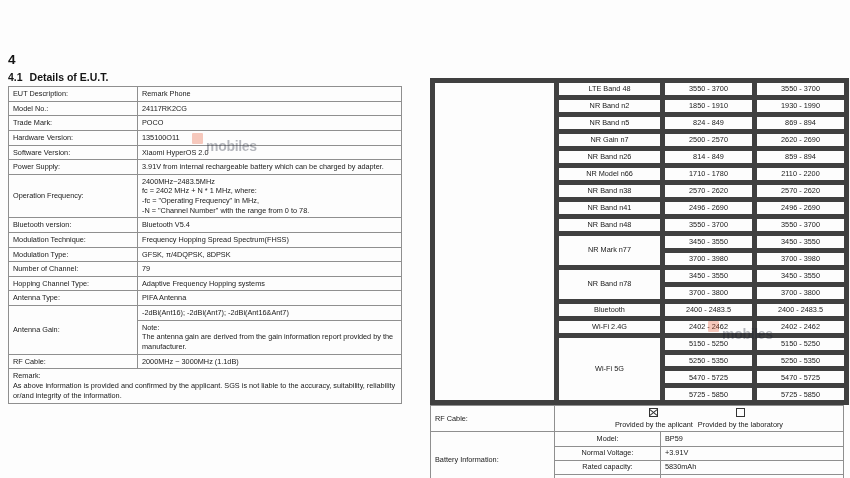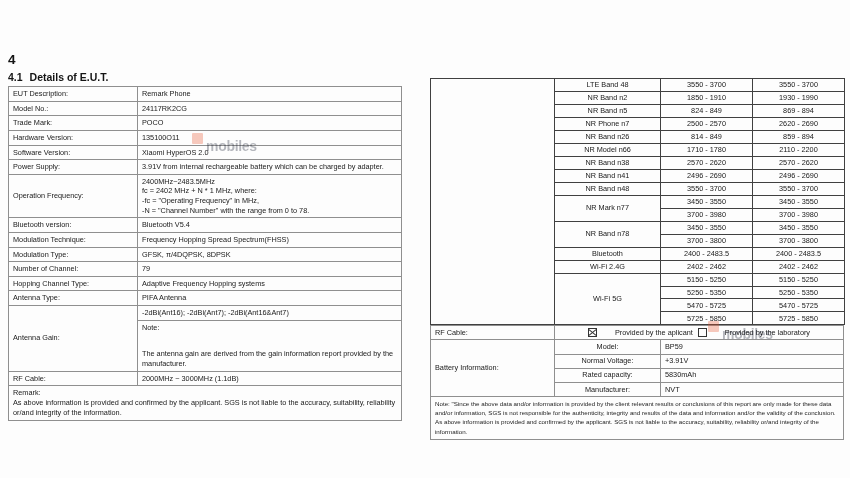--- a/index.html
+++ b/index.html
@@ -81,21 +81,21 @@
   }
   table.bands {
     border-collapse: collapse;
     table-layout: fixed;
     width: 100%;
     font-size: 7.3px;
     line-height: 1.3;
     color: #202020;
   }
   table.bands td {
-    border: 1px solid #404040;
+    border: 5px solid #404040;
     padding: 1.2px 3px;
     text-align: center;
     vertical-align: middle;
     height: 9.6px;
   }
   .col-pad  { width: 124px; }
   .col-name { width: 106px; }
   .col-tx   { width: 92px; }
   .col-rx   { width: 92px; }
 
@@ -125,21 +125,21 @@
   .fb-sub { width: 106px; text-align: center; }
   .fb-val { }
 
   .cb-line {
     display: flex;
     align-items: center;
     justify-content: center;
     gap: 5px;
     font-size: 7.3px;
   }
-  .cb-item { display: inline-flex; align-items: center; gap: 18px; }
+  .cb-item { display: inline-flex; align-items: center; gap: 3px; flex-direction: column; }
   .cbox {
     display: inline-block;
     width: 7px;
     height: 7px;
     border: 1px solid #333;
     position: relative;
     flex: none;
   }
   .cbox.checked::before,
   .cbox.checked::after {
@@ -271,21 +271,21 @@
             <td class="lbl mid">Antenna Type:</td>
             <td class="val top multiline">PIFA Antenna</td>
           </tr>
           <tr>
             <td class="lbl mid" rowspan="2">Antenna Gain:</td>
             <td class="val top">-2dBi(Ant16); -2dBi(Ant7); -2dBi(Ant16&amp;Ant7)</td>
           </tr>
           <tr>
             <td class="val top">
               <div>Note:</div>
-              <div style="margin-top: 17px;">The antenna gain are derived from the gain information report provided by the manufacturer.</div>
+              <div style="margin-top: 0;">The antenna gain are derived from the gain information report provided by the manufacturer.</div>
             </td>
           </tr>
           <tr>
             <td class="lbl mid">RF Cable:</td>
             <td class="val mid">2000MHz ~ 3000MHz (1.1dB)</td>
           </tr>
           <tr>
             <td colspan="2" class="top remark-text">
               <div>Remark:</div>
               <div>As above information is provided and confirmed by the applicant. SGS is not liable to the accuracy, suitability, reliability or/and integrity of the information.</div>
@@ -316,21 +316,21 @@
             <td>NR Band n2</td>
             <td>1850 - 1910</td>
             <td>1930 - 1990</td>
           </tr>
           <tr>
             <td>NR Band n5</td>
             <td>824 - 849</td>
             <td>869 - 894</td>
           </tr>
           <tr>
-            <td>NR Phone n7</td>
+            <td>NR Gain n7</td>
             <td>2500 - 2570</td>
             <td>2620 - 2690</td>
           </tr>
           <tr>
             <td>NR Band n26</td>
             <td>814 - 849</td>
             <td>859 - 894</td>
           </tr>
           <tr>
             <td>NR Model n66</td>

